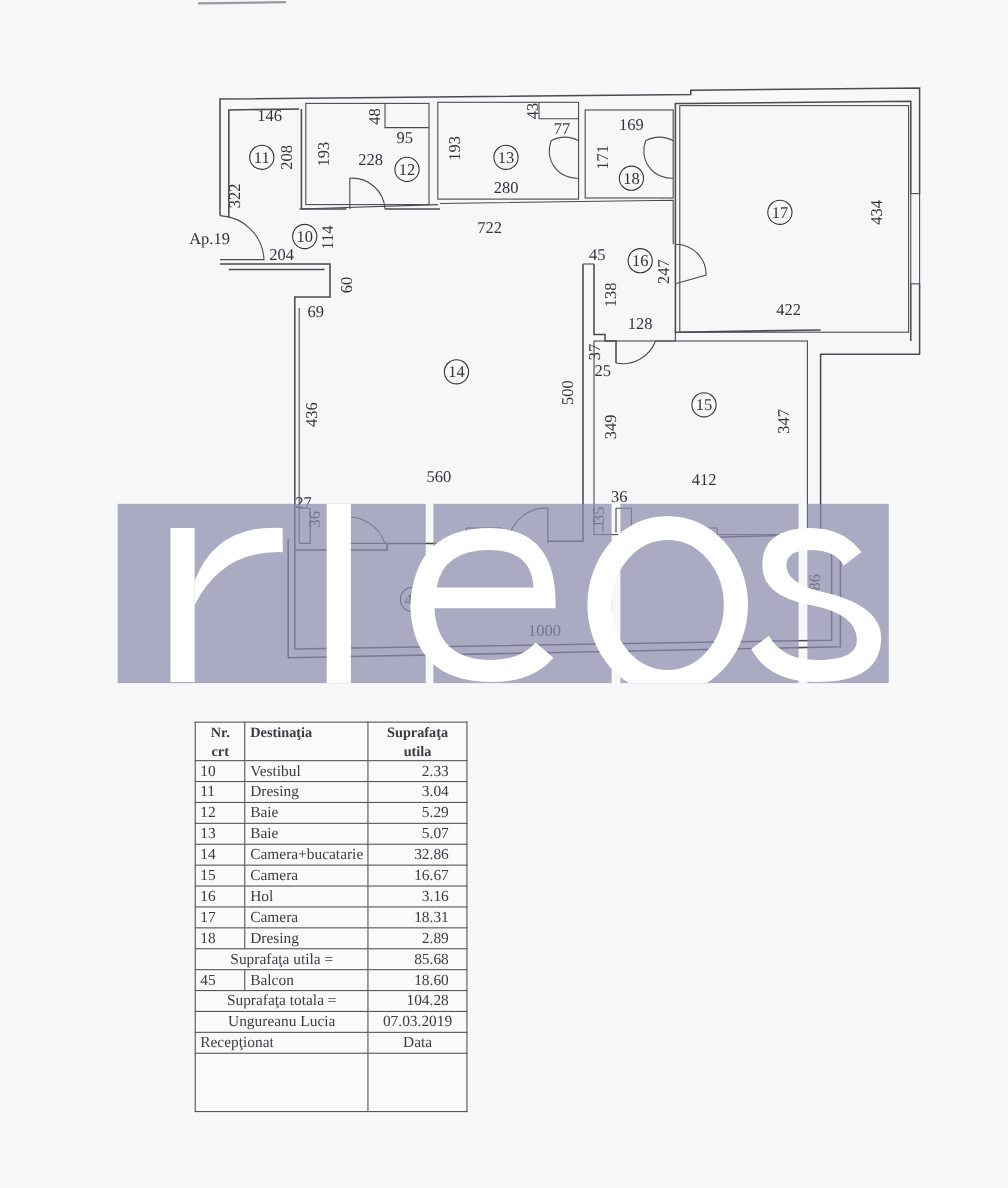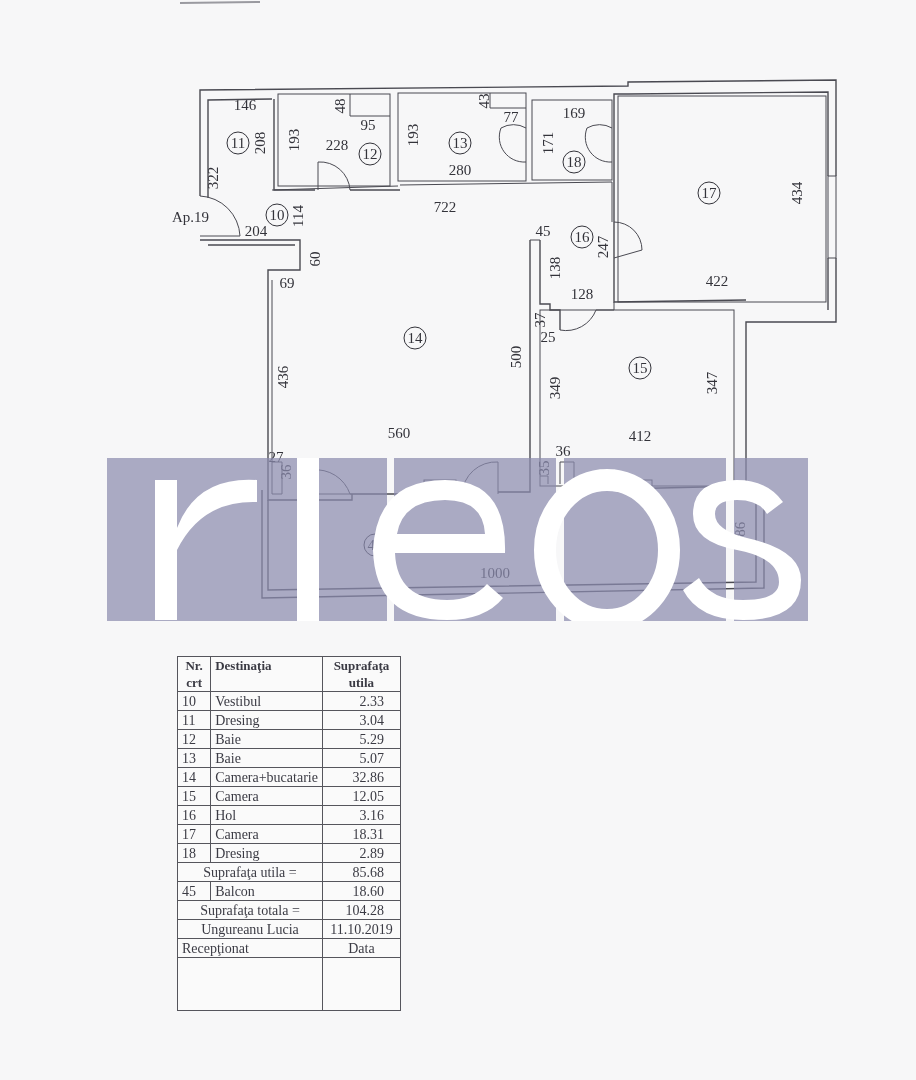--- a/index.html
+++ b/index.html
@@ -15,21 +15,21 @@
     .plan-svg text { font-family: "Liberation Serif", serif; font-size: 15px; fill: #33333a; }
     .plan-svg .circ { fill: none; stroke: #33333a; stroke-width: 1; }
 
     .watermark {
       position: absolute; left: 107px; top: 458px; width: 701px; height: 163px;
       pointer-events: none;
     }
     .wm-band { position: absolute; background: rgba(140,140,175,0.72); top: 0; height: 163px; }
 
     .area-table {
-      position: absolute; left: 177px; top: 656px; width: 224px;
+      position: absolute; left: 177px; top: 656px; width: 248px;
       border-collapse: collapse; font-size: 14px;
       background: #fafafa;
     }
     .area-table td, .area-table th {
       border: 1px solid #55555c; padding: 0 4px; height: 18px; line-height: 17px;
       font-weight: normal; color: #3b3b44;
     }
     .area-table th { font-weight: bold; font-size: 13px; text-align: left; vertical-align: top; }
     .area-table .num { width: 40px; }
     .area-table .val { text-align: right; padding-right: 16px; width: 72px; }
@@ -252,21 +252,21 @@
         <td class="val">5.07</td>
       </tr>
     <tr>
         <td class="num">14</td>
         <td>Camera+bucatarie</td>
         <td class="val">32.86</td>
       </tr>
     <tr>
         <td class="num">15</td>
         <td>Camera</td>
-        <td class="val">12.05</td>
+        <td class="val">16.67</td>
       </tr>
     <tr>
         <td class="num">16</td>
         <td>Hol</td>
         <td class="val">3.16</td>
       </tr>
     <tr>
         <td class="num">17</td>
         <td>Camera</td>
         <td class="val">18.31</td>
@@ -285,21 +285,21 @@
       <td class="num">45</td>
       <td>Balcon</td>
       <td class="val">18.60</td>
     </tr>
     <tr>
       <td colspan="2" class="bold center">Suprafaţa totala  =</td>
       <td class="val bold">104.28</td>
     </tr>
     <tr>
       <td colspan="2" class="center">Ungureanu  Lucia</td>
-      <td class="center">11.10.2019</td>
+      <td class="center">07.03.2019</td>
     </tr>
     <tr>
       <td colspan="2" class="bold">Recepţionat</td>
       <td class="bold center">Data</td>
     </tr>
     <tr class="sign-row">
       <td colspan="2"></td>
       <td></td>
     </tr>
   </tbody>

